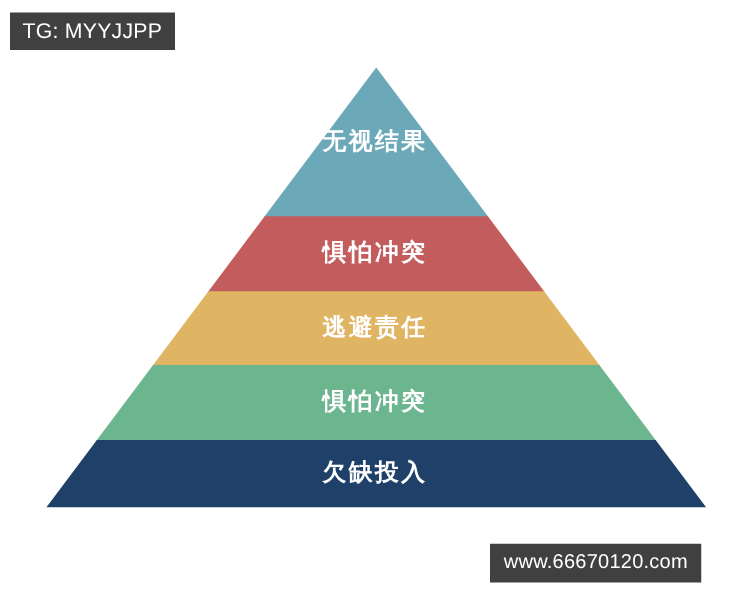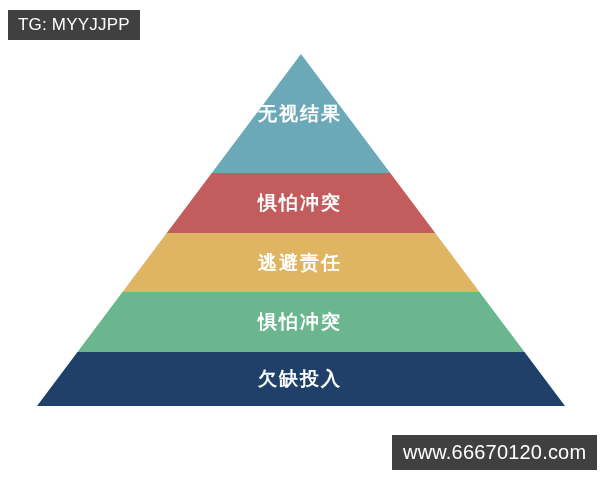--- a/index.html
+++ b/index.html
@@ -70,21 +70,21 @@
     left: 8px;
     top: 10px;
     font-size: 17px;
     padding: 6px 10px 7px 10px;
     letter-spacing: 0.2px;
   }
 
   #watermark-bottom-right {
     left: 392px;
     top: 435px;
-    font-size: 20px;
+    font-size: 16px;
     padding: 7px 11px 8px 11px;
     letter-spacing: 0.2px;
   }
 </style>
 </head>
 <body>
 
 <div id="stage">
 
   <div id="pyramid-diagram">

